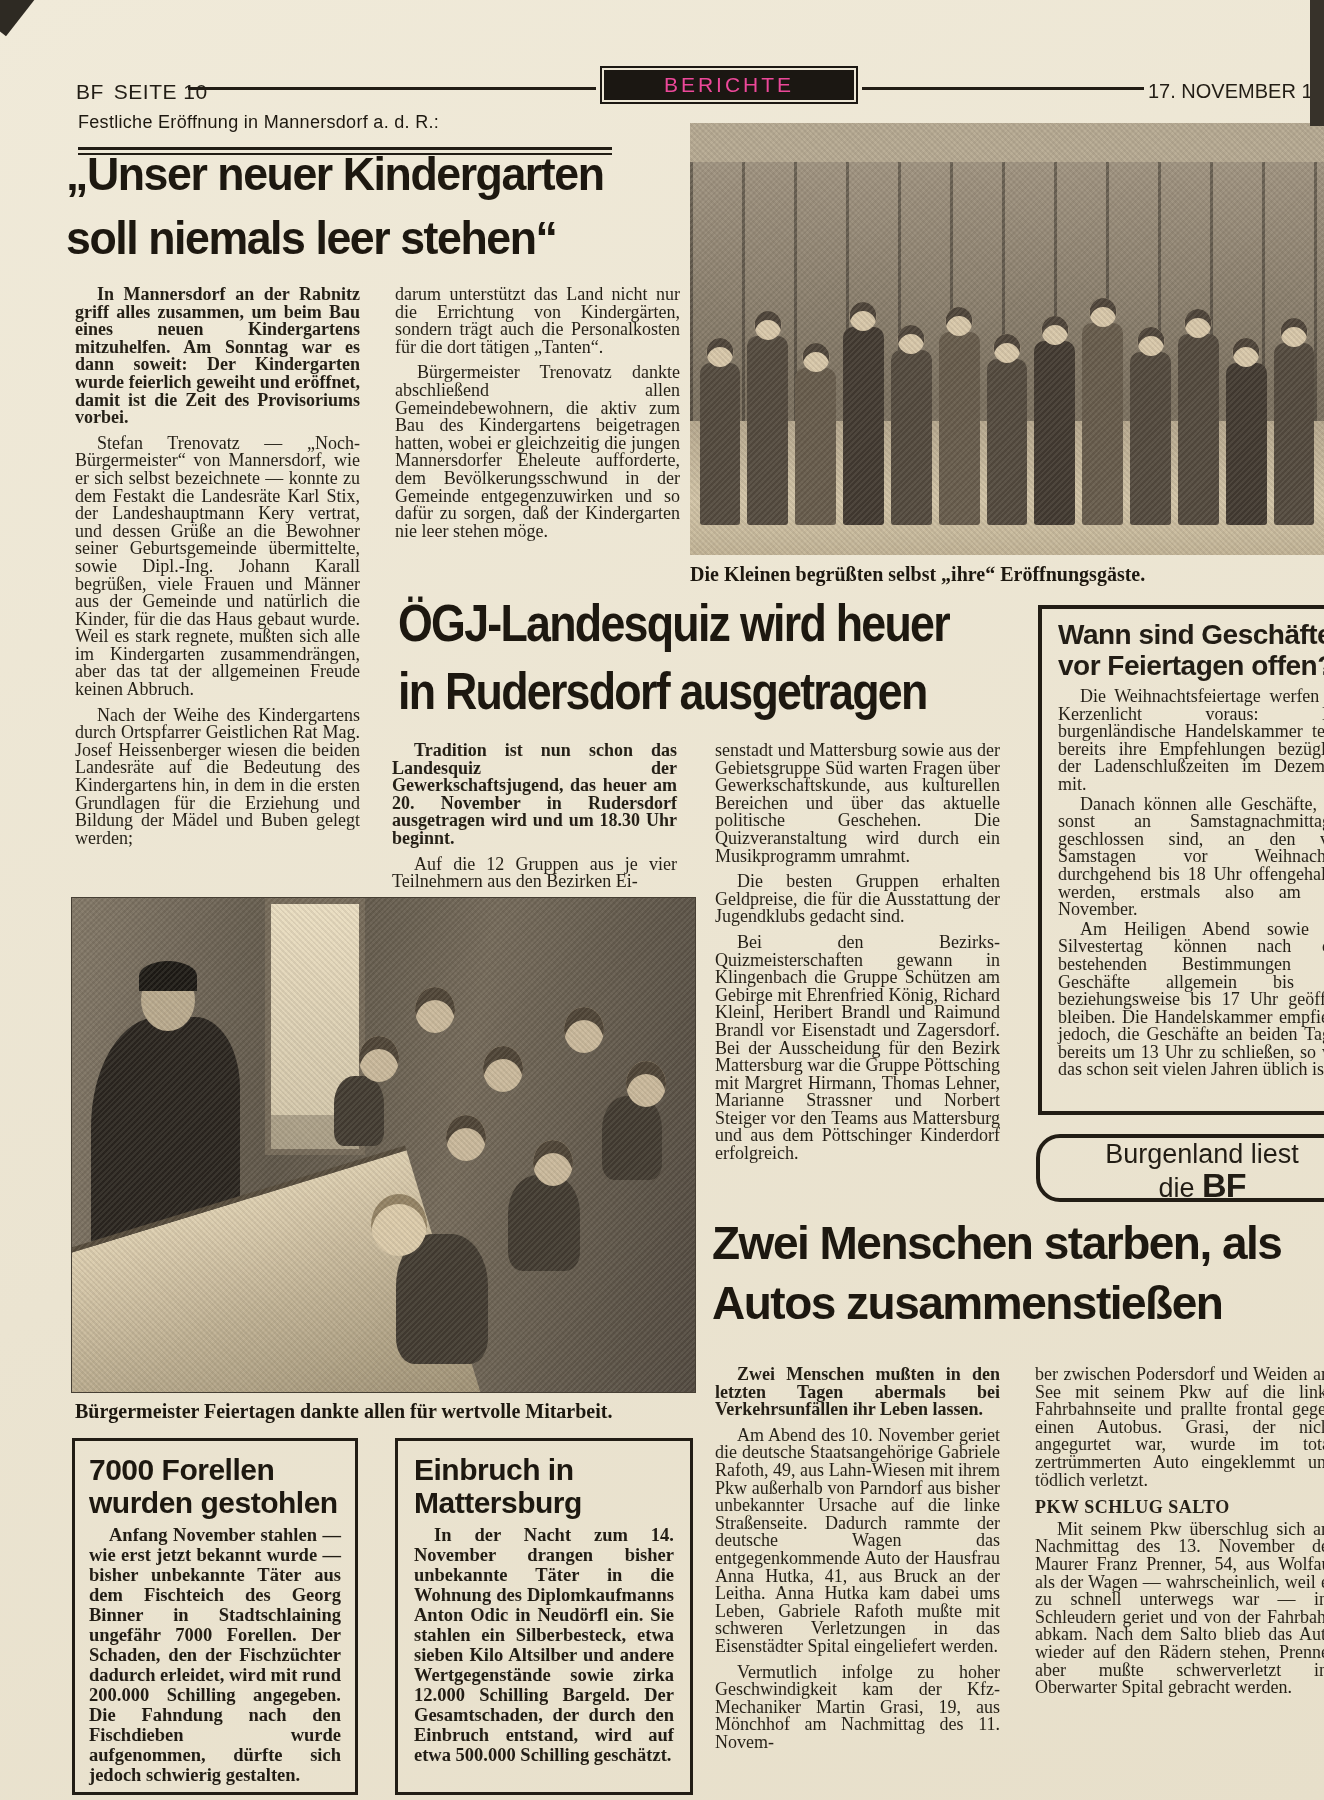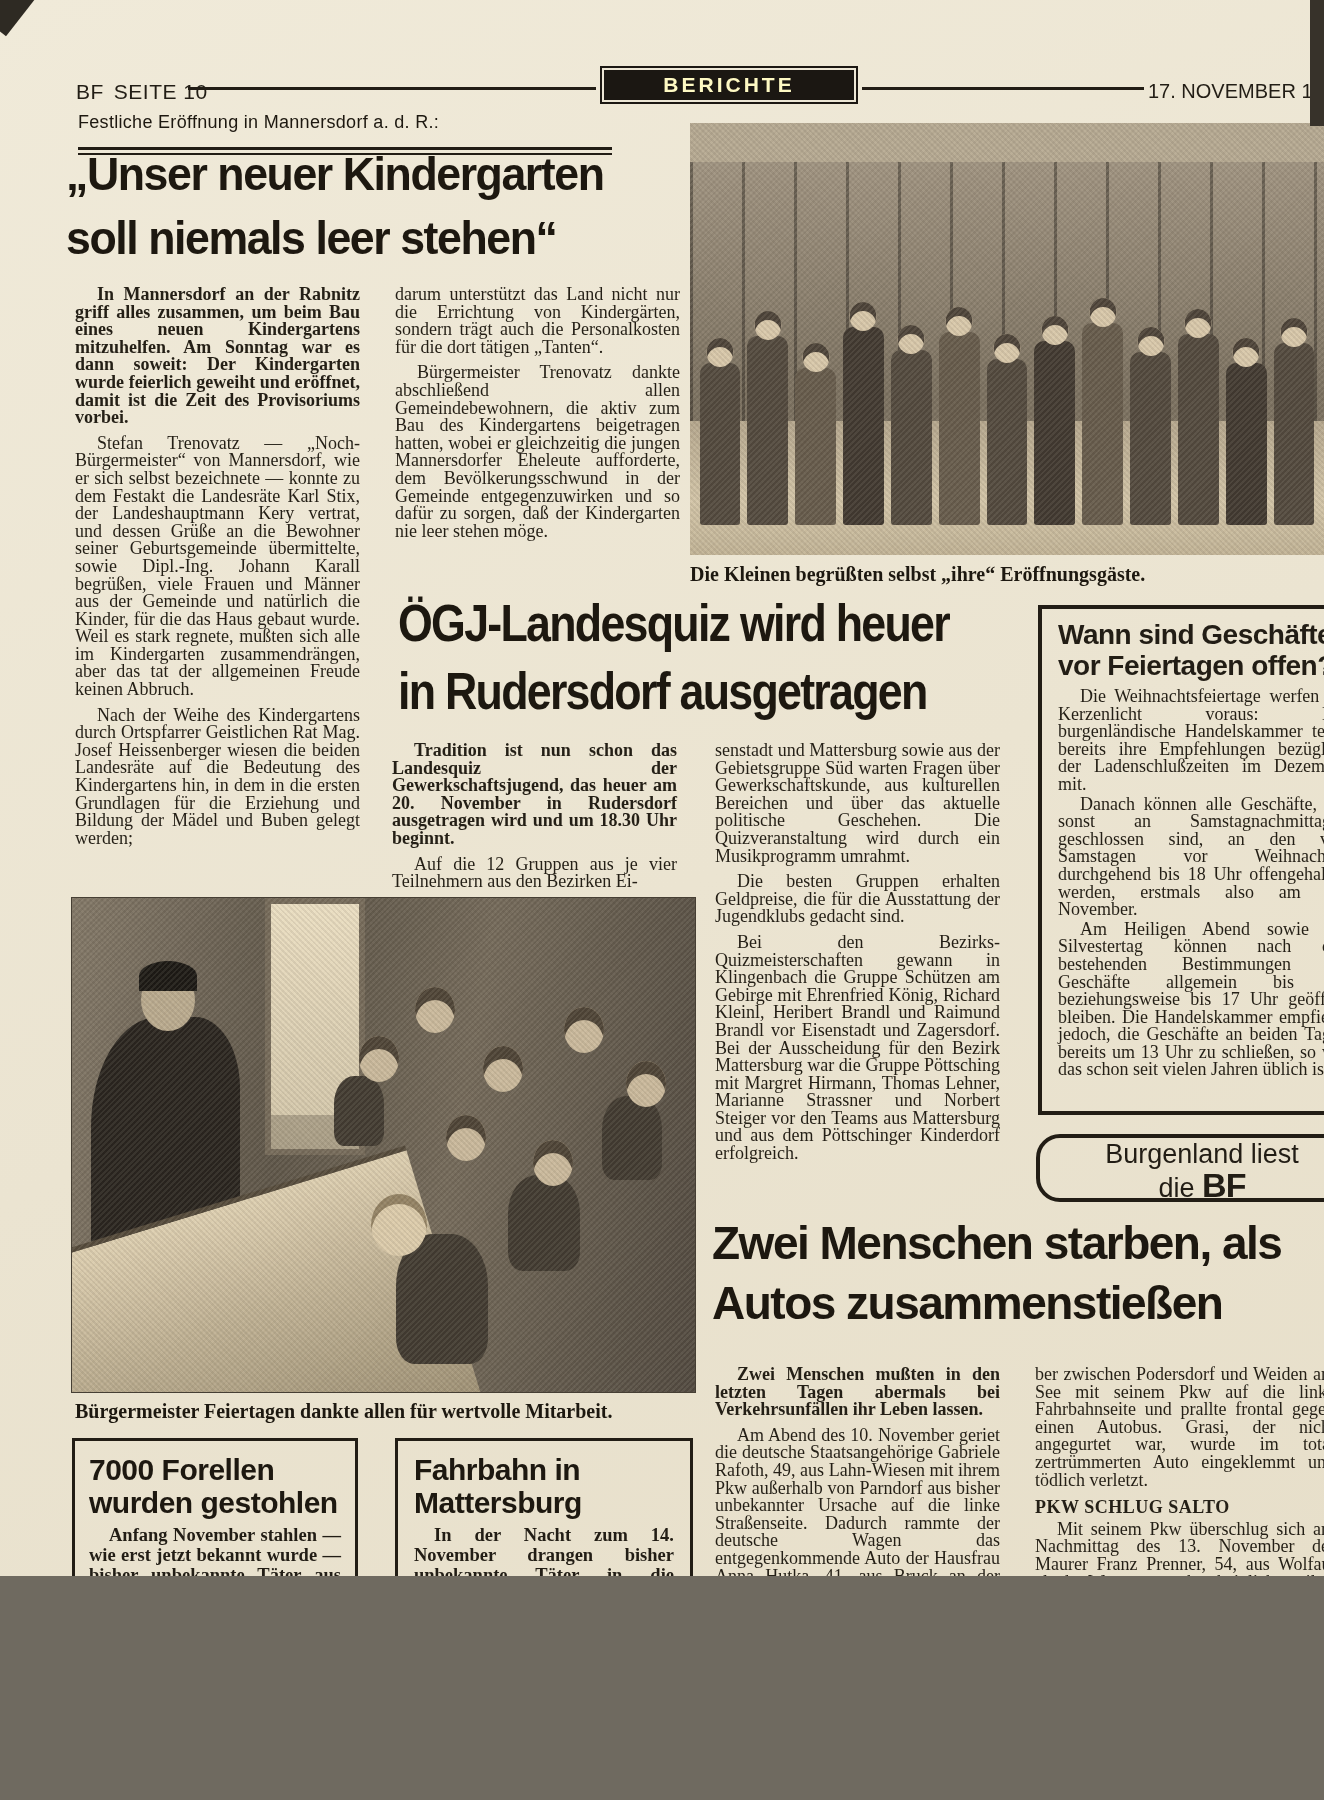--- a/index.html
+++ b/index.html
@@ -1,16 +1,16 @@
 <!DOCTYPE html>
 <html lang="de"><head>
 <meta charset="utf-8">
 <style>
   html,body{margin:0;padding:0;background:#6f6a60;}
-  #page{position:relative;width:1324px;height:1576px;margin:0 auto;overflow:hidden;
+  #page{position:relative;width:1324px;height:1800px;margin:0 auto;overflow:hidden;
         background:linear-gradient(155deg,#f0ead9 0%,#ebe4d1 55%,#e7dfca 100%);
         color:#221d15;font-family:"Liberation Serif",serif;}
   .abs{position:absolute;}
   .sans{font-family:"Liberation Sans",sans-serif;}
   .rule{background:#221d15;}
   .headline{font-family:"Liberation Sans",sans-serif;font-weight:700;white-space:nowrap;
             transform-origin:left top;line-height:1;color:#1d1810;}
   .body-col{font-size:18px;line-height:17.6px;text-align:justify;color:#241f16;}
   .body-col p{margin:0 0 8px 0;text-indent:22px;-webkit-hyphens:auto;hyphens:auto;}
   .body-col p.lead{font-weight:700;}
@@ -24,22 +24,22 @@
   .box-body p{margin:0;text-indent:20px;}
   .subhead{font-weight:700;text-indent:0 !important;letter-spacing:.5px;margin:10px 0 4px 0 !important;}
 
   
   #hdr-left{left:76px;top:80px;font-size:21px;letter-spacing:.5px;}
   #hdr-left .gap{display:inline-block;width:10px;}
   #rule-left{left:188px;top:87px;width:408px;height:3px;}
   #rule-right{left:862px;top:87px;width:282px;height:3px;}
   #berichte{left:600px;top:66px;width:258px;height:38px;border:2px solid #1b1712;background:#ece6d5;
             padding:2px;box-sizing:border-box;}
-  #berichte-inner{background:#1b1712;color:#fef9c3;height:100%;display:flex;align-items:center;
-            justify-content:center;font-weight:700;font-size:21px;letter-spacing:3px;}
+  #berichte-inner{background:#1b1712;color:#ec4899;height:100%;display:flex;align-items:center;
+            justify-content:center;font-weight:400;font-size:21px;letter-spacing:3px;}
   #hdr-right{left:1148px;top:80px;font-size:20px;white-space:nowrap;z-index:2;}
   #edge-right{left:1310px;top:0;width:14px;height:126px;background:#37322a;z-index:5;}
   #corner-mark{left:-12px;top:-16px;width:36px;height:46px;background:#2e2a23;transform:rotate(38deg);}
 
   
   #kicker{left:78px;top:112px;font-size:18px;letter-spacing:.3px;color:#1d1810;}
   #kicker-rule1{left:78px;top:147px;width:534px;height:3px;}
   #kicker-rule2{left:78px;top:153px;width:534px;height:2px;}
   #k-h1{left:66px;top:150px;font-size:47px;letter-spacing:-1.5px;transform:scaleX(.95);}
   #k-h2{left:66px;top:214px;font-size:47px;letter-spacing:-1.5px;transform:scaleX(.95);}
@@ -248,21 +248,21 @@
       <div>7000 Forellen</div>
       <div>wurden gestohlen</div>
     </div>
     <div class="box-body">
       <p>Anfang November stahlen — wie erst jetzt bekannt wurde — bisher unbekannte Täter aus dem Fischteich des Georg Binner in Stadtschlaining ungefähr 7000 Forellen. Der Schaden, den der Fischzüchter dadurch erleidet, wird mit rund 200.000 Schilling angegeben. Die Fahndung nach den Fischdieben wurde aufgenommen, dürfte sich jedoch schwierig gestalten.</p>
     </div>
   </div>
 
   <div class="abs box" id="burglary-box">
     <div class="box-title">
-      <div>Fahrbahn in</div>
+      <div>Einbruch in</div>
       <div>Mattersburg</div>
     </div>
     <div class="box-body">
       <p>In der Nacht zum 14. November drangen bisher unbekannte Täter in die Wohnung des Diplomkaufmanns Anton Odic in Neudörfl ein. Sie stahlen ein Silberbesteck, etwa sieben Kilo Altsilber und andere Wertgegenstände sowie zirka 12.000 Schilling Bargeld. Der Gesamtschaden, der durch den Einbruch entstand, wird auf etwa 500.000 Schilling geschätzt.</p>
     </div>
   </div>
 
 </div>
 
 </body></html>

